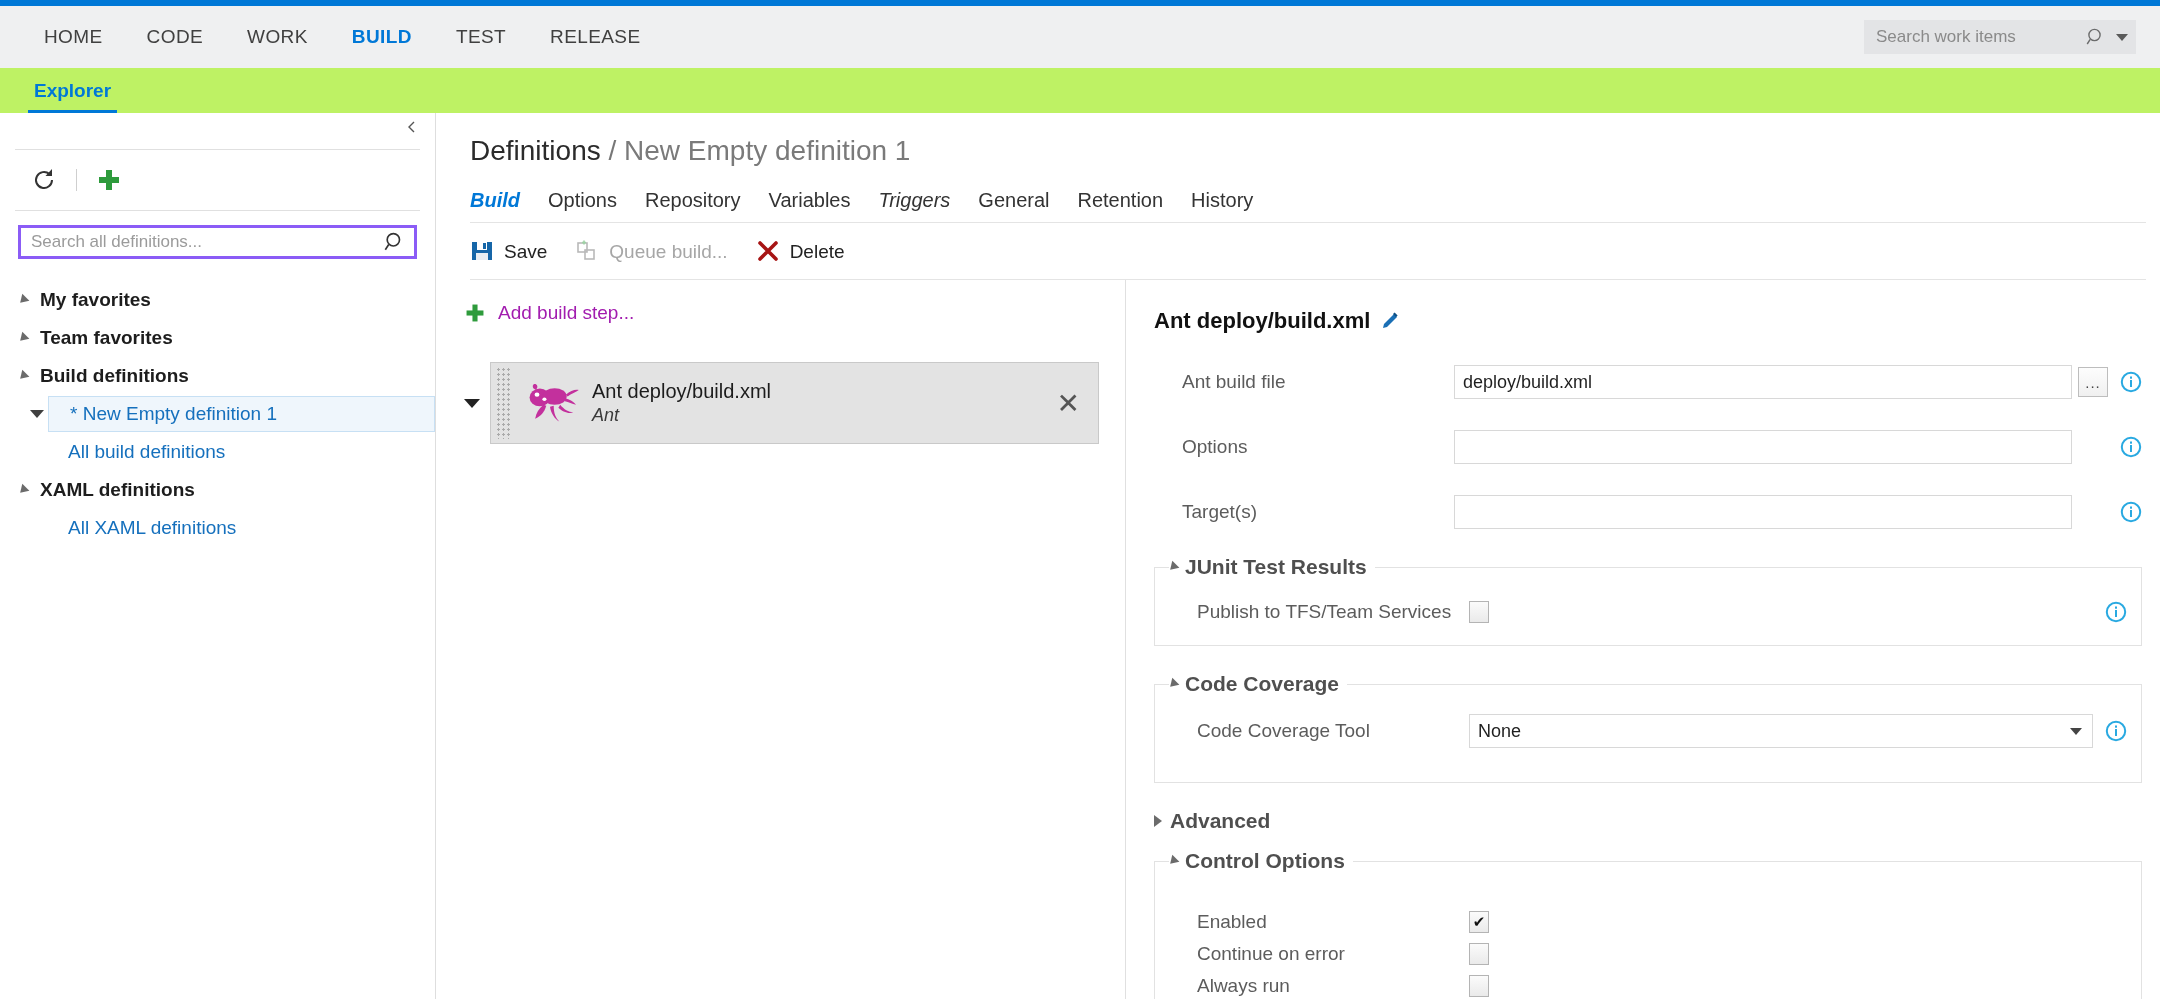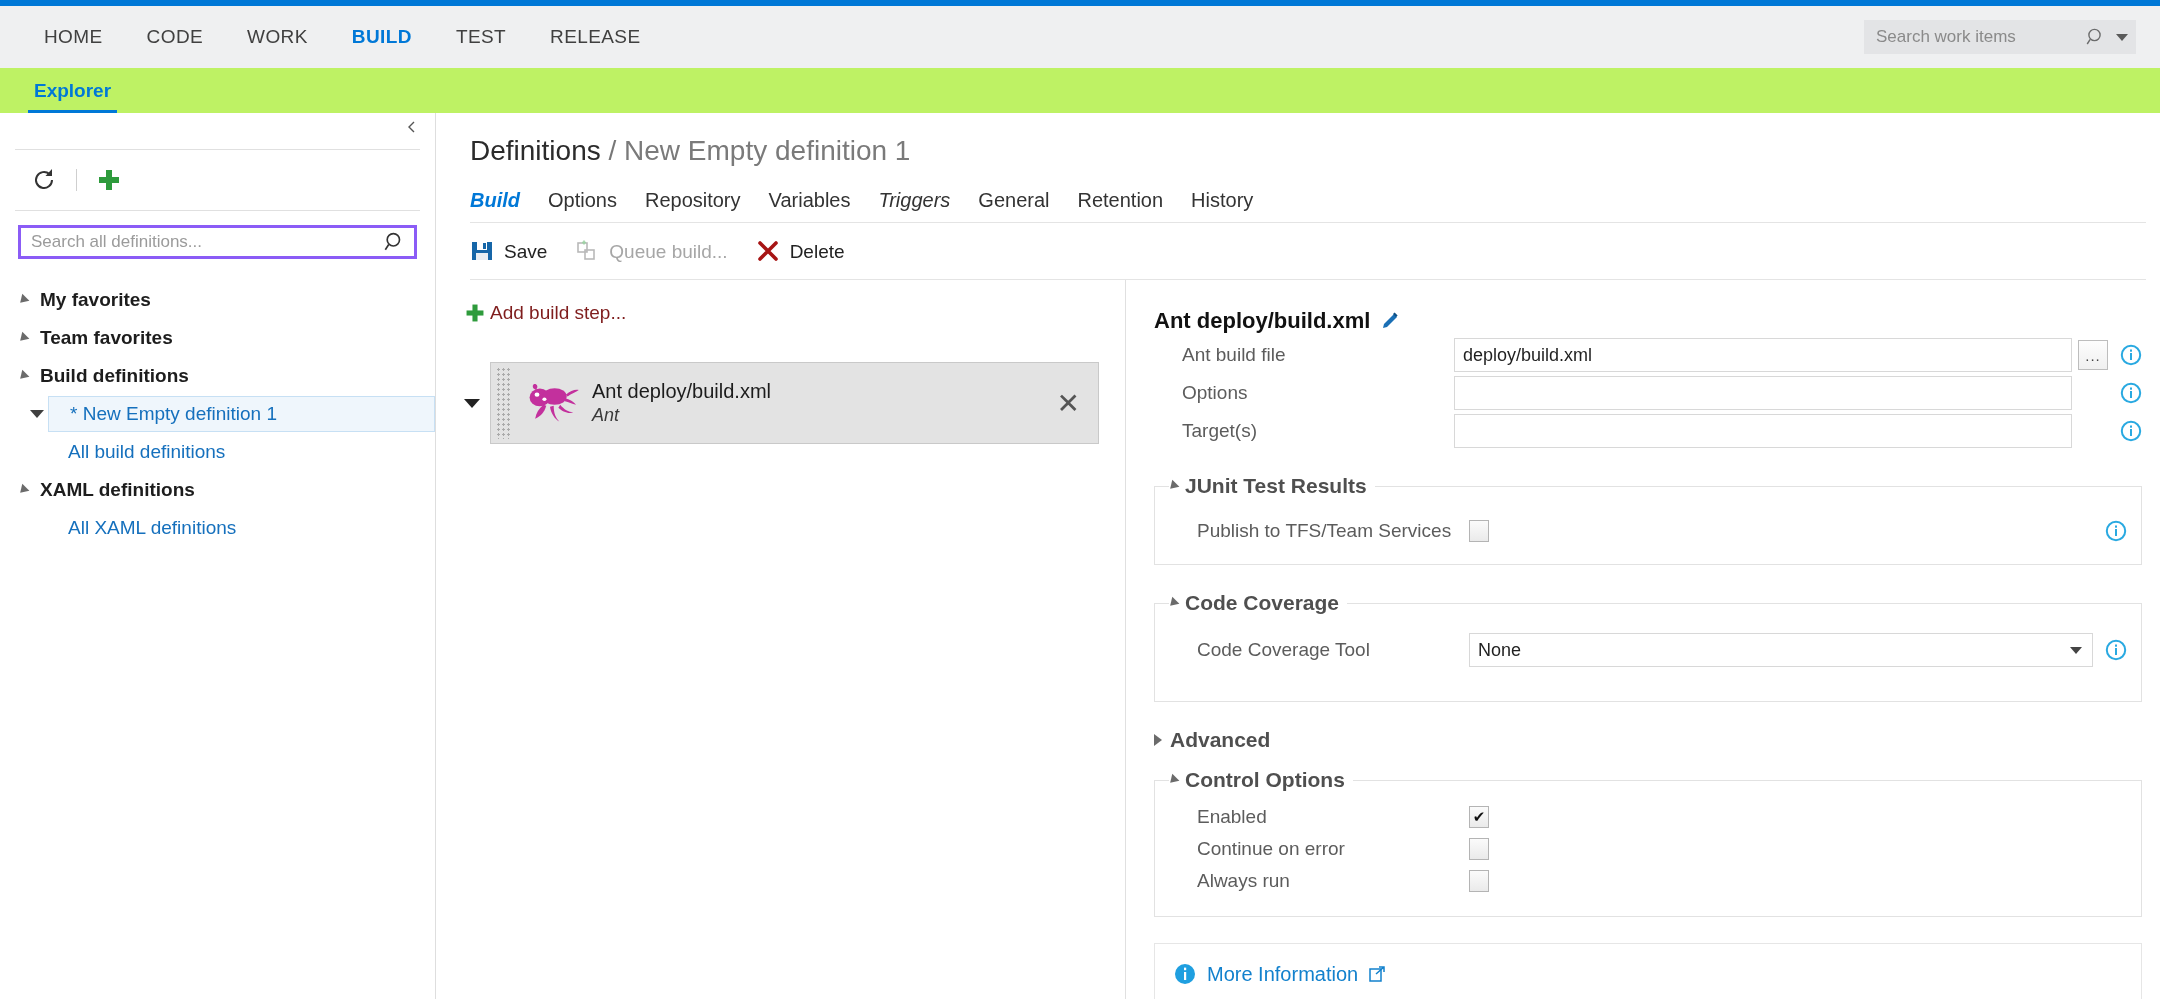--- a/index.html
+++ b/index.html
@@ -152,21 +152,21 @@
 
   .cmdbar { display:flex; align-items:center; height: 56px; padding-left: 34px; gap: 0; }
   .cmd { display:flex; align-items:flex-end; gap:10px; padding: 0 28px 0 0; cursor:pointer; font-size: 19px; color:#222; }
   .cmd.disabled { color: #a6a6a6; cursor: default; }
   .cmdbar-rule { height:1px; background:#e4e4e4; margin-left: 34px; margin-right: 14px; }
 
   .panes { display:flex; flex:1; min-height: 0; }
 
   
   .steps-pane { width: 690px; flex-shrink:0; border-right:1px solid #e0e0e0; padding: 22px 0 0 28px; }
-  .add-step { display:flex; align-items:center; gap:4px; font-size:19px; color:#7f1d1d; cursor:pointer; }
+  .add-step { display:flex; align-items:center; gap:12px; font-size:19px; color:#a21caf; cursor:pointer; }
   .step-list { margin-top: 38px; display:flex; align-items:center; }
   .step-caret {
     width: 0;height:0; margin-right: 10px;
     border-left:8px solid transparent; border-right:8px solid transparent;
     border-top: 9px solid #222;
     cursor:pointer;
   }
   .step-card {
     flex:1; margin-right: 26px;
     background: #e3e3e3;
@@ -188,21 +188,21 @@
   .step-x {
     position:absolute; right: 18px; top: 50%; transform: translateY(-50%);
     font-size: 28px; color:#555; cursor:pointer; font-weight: 300;
   }
 
   
   .details-pane { flex:1; padding: 28px 18px 0 28px; overflow:hidden; min-width:0;}
   .det-title { font-size: 22px; font-weight: bold; color:#111; display:flex; align-items:center; gap:10px; }
   .pencil { width:20px;height:20px; cursor:pointer;}
 
-  .frow { display:flex; align-items:center; margin-top: 4px; }
+  .frow { display:flex; align-items:center; margin-top: 31px; }
   .frow .flabel { width: 300px; font-size: 19px; color: #5c5c5c; flex-shrink:0; padding-left: 28px;}
   .ftext {
     flex:1; height: 34px; border:1px solid #d8d8d8; background:#fff;
     font-size: 18px; color:#1f1f1f; display:flex; align-items:center; padding: 0 8px;
     min-width: 0;
   }
   .browse-btn {
     width: 30px; height:30px; margin-left: 6px; border:1px solid #bdbdbd;
     background: linear-gradient(#fdfdfd,#f0f0f0);
     display:flex; align-items:center;justify-content:center;
@@ -539,21 +539,21 @@
         <div class="std-head">
           <span class="leg-tri-right"></span>
           <span>Advanced</span>
         </div>
 
         <fieldset class="group" style="margin-top:16px">
           <legend>
             <span class="leg-tri-down"></span>
             <span>Control Options</span>
           </legend>
-          <div class="cbrow tight" style="margin-top:8px">
+          <div class="cbrow tight" style="margin-top:32px">
             <div class="flabel">Enabled</div>
             <div class="cbox">✔</div>
           </div>
           <div class="cbrow tight">
             <div class="flabel">Continue on error</div>
             <div class="cbox"></div>
           </div>
           <div class="cbrow tight">
             <div class="flabel">Always run</div>
             <div class="cbox"></div>

